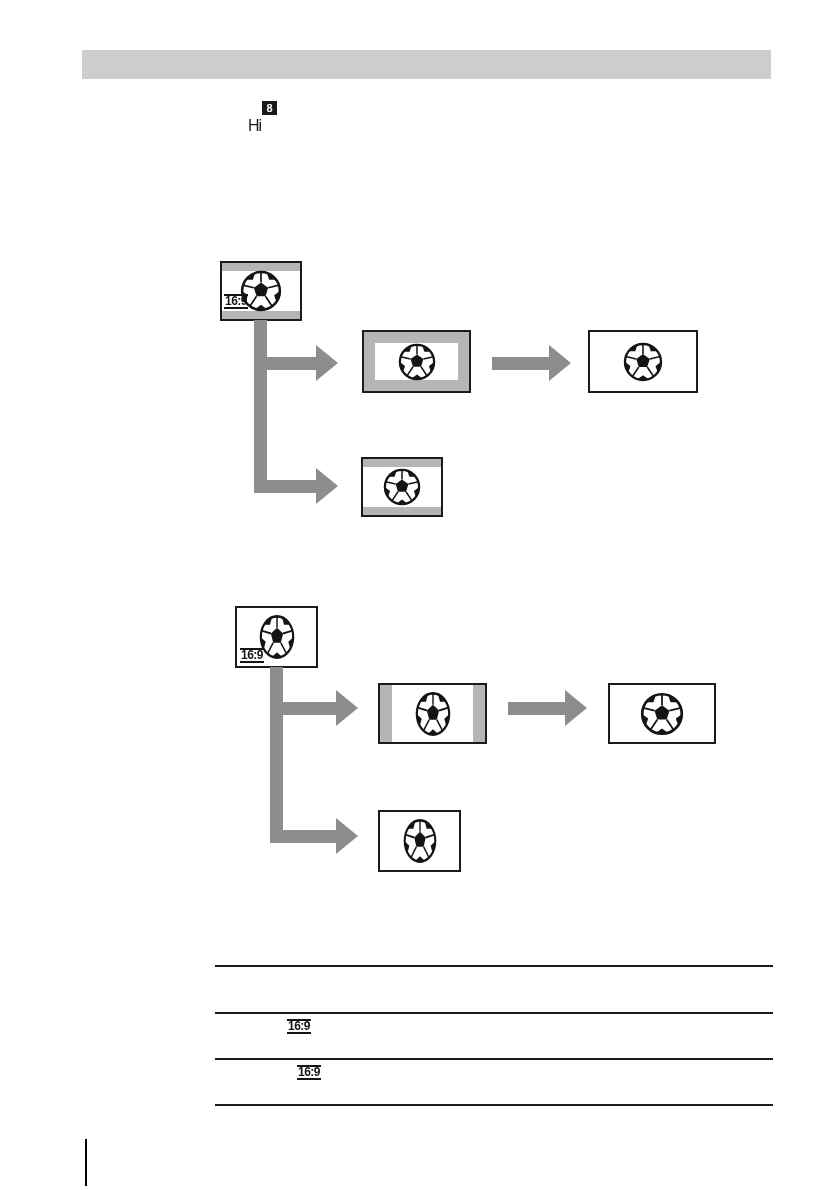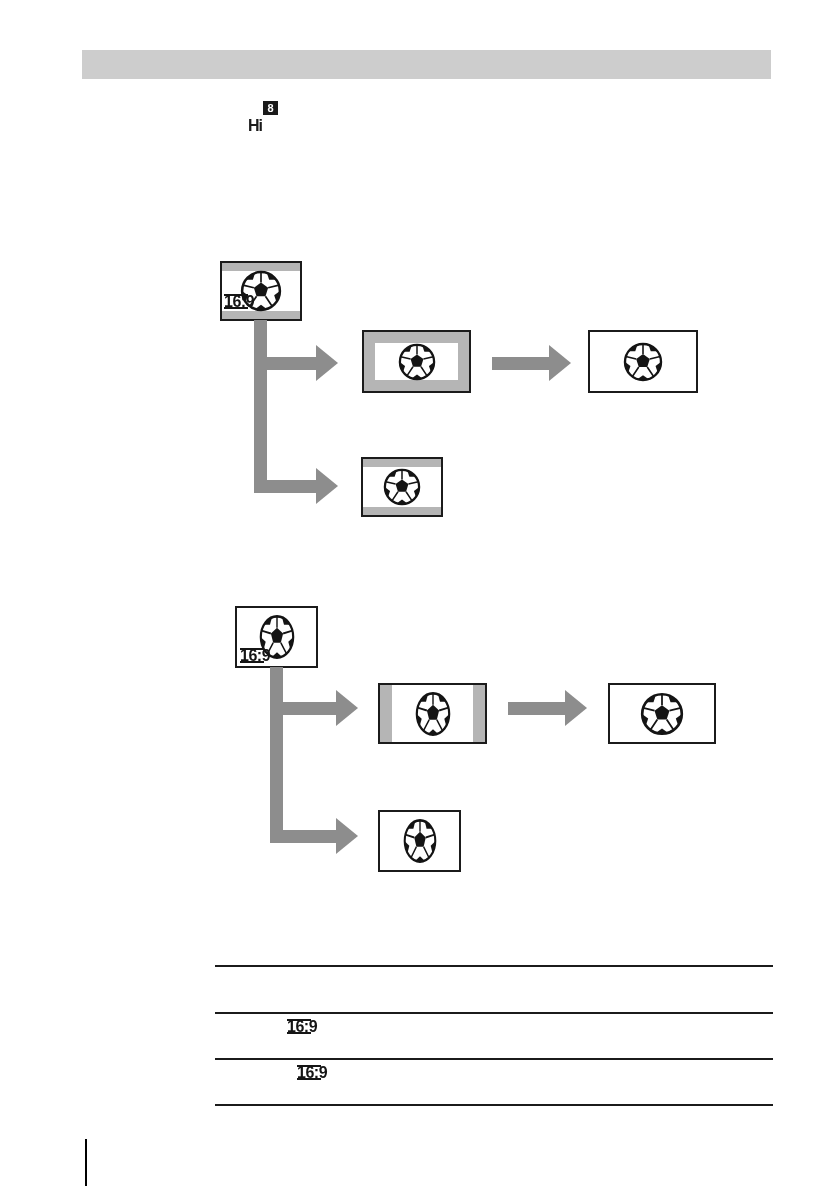--- a/index.html
+++ b/index.html
@@ -4,21 +4,21 @@
 <style>
   html,body{margin:0;padding:0;}
   body{
     width:840px;height:1190px;position:relative;background:#ffffff;
     font-family:"Liberation Sans", sans-serif;overflow:hidden;
   }
   
   .header-bar{position:absolute;left:82px;top:50px;width:689px;height:29px;background:#cdcdcd;}
   
   .hi8{position:absolute;left:248px;top:100px;display:flex;align-items:center;height:15px;}
-  .hi8-hi{font-weight:bold;font-size:16px;line-height:15px;letter-spacing:-1px;color:#1a1a1a;margin-top:35px;}
+  .hi8-hi{font-weight:normal;font-size:16px;line-height:15px;letter-spacing:-1px;color:#1a1a1a;margin-top:35px;}
   .hi8-8{margin-left:1px;width:15px;height:14px;background:#1a1a1a;color:#ffffff;
          font-weight:bold;font-size:11px;line-height:14px;text-align:center;}
   
   .screen{position:absolute;background:#ffffff;border:2px solid #1b1b1b;box-sizing:border-box;
           display:flex;align-items:center;justify-content:center;}
   .screen.graybg{background:#b5b5b5;}
   .inner-white{position:absolute;left:11px;right:11px;top:11px;bottom:11px;background:#ffffff;}
   .bar{position:absolute;background:#b5b5b5;}
   .bar-top{top:0;left:0;right:0;height:8px;}
   .bar-bottom{bottom:0;left:0;right:0;height:8px;}
@@ -26,21 +26,21 @@
   .bar-right{right:0;top:0;bottom:0;width:12px;}
   .ball{position:relative;flex:0 0 auto;}
   
   .shaft{position:absolute;background:#8d8d8d;}
   .head{position:absolute;width:0;height:0;
         border-top:18px solid transparent;border-bottom:18px solid transparent;
         border-left:22px solid #8d8d8d;}
   
   .badge{position:absolute;box-sizing:border-box;width:24px;
          border-top:2px solid #151515;border-bottom:2px solid #151515;
-         font-weight:bold;font-size:16px;line-height:11px;text-align:center;
+         font-weight:bold;font-size:12px;line-height:11px;text-align:center;
          letter-spacing:-0.5px;color:#151515;padding:0;}
   
   .rule{position:absolute;left:215px;width:558px;height:2px;background:#1b1b1b;}
   
   .margin-line{position:absolute;left:85px;top:1139px;width:2px;height:47px;background:#000000;}
 </style>
 </head>
 <body>
 
 <svg width="0" height="0" style="position:absolute" aria-hidden="true">

